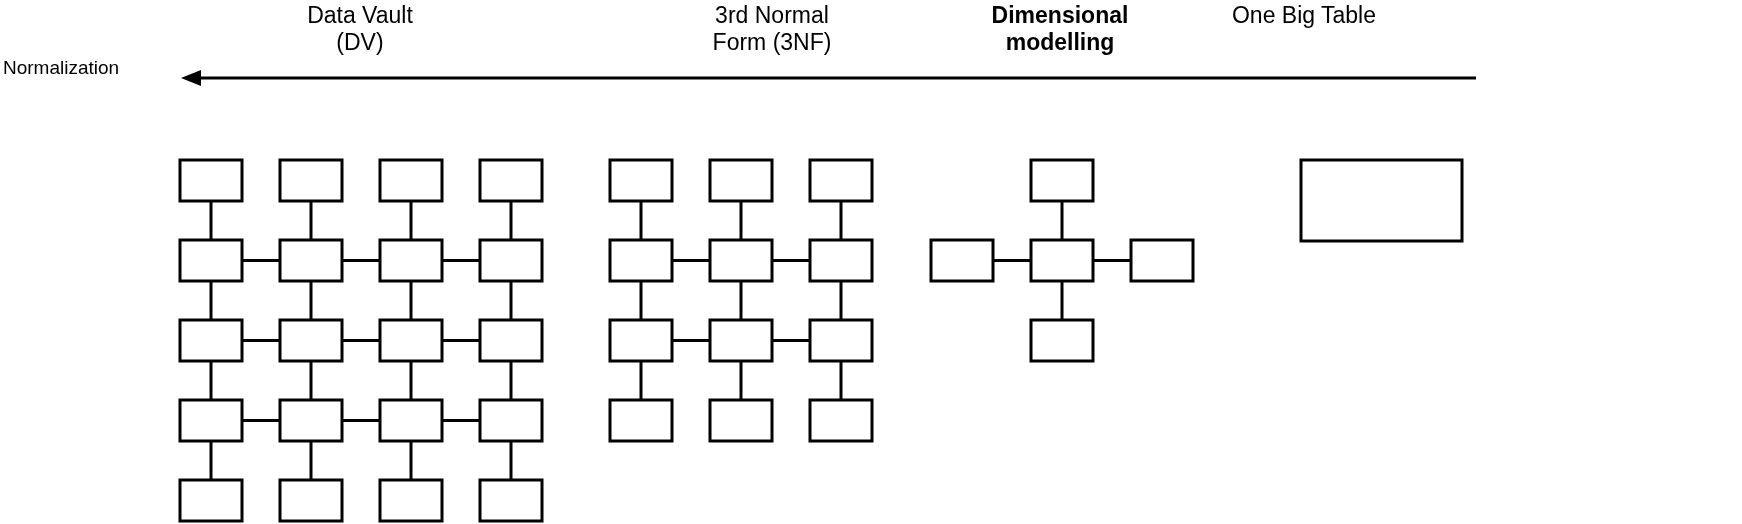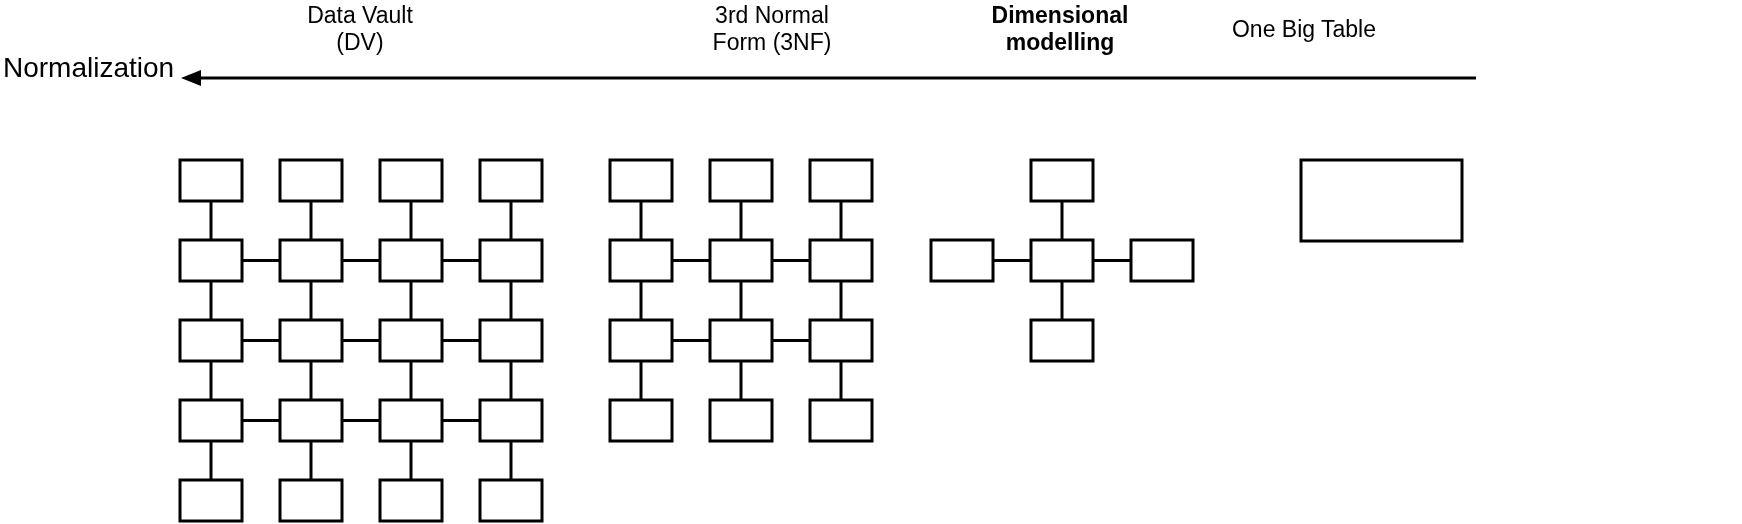--- a/index.html
+++ b/index.html
@@ -25,21 +25,21 @@
     position: absolute;
     top: 2px;
     transform: translateX(-50%);
     text-align: center;
     font-size: 23px;
     line-height: 27px;
     white-space: nowrap;
   }
   .axis-label {
     position: absolute;
-    font-size: 28px;
+    font-size: 19px;
     line-height: 27px;
     white-space: nowrap;
     text-align: right;
   }
   #axis-left  { left: 3px;  top: 54px; }
   #axis-right { left: 1563px; top: 55px; }
 </style>
 </head>
 <body>
 
@@ -149,19 +149,19 @@
   <div class="approach-title" style="left: 772px;">
     <div>3rd Normal</div>
     <div>Form (3NF)</div>
   </div>
 
   <div class="approach-title" style="left: 1060px; font-weight: bold;">
     <div>Dimensional</div>
     <div>modelling</div>
   </div>
 
-  <div class="approach-title" style="left: 1304px; margin-top: 14px;">
+  <div class="approach-title" style="left: 1304px;">
     <div>One Big Table</div>
   </div>
 
   <div class="axis-label" id="axis-left">Normalization</div>
 
 </div>
 
 </body></html>

